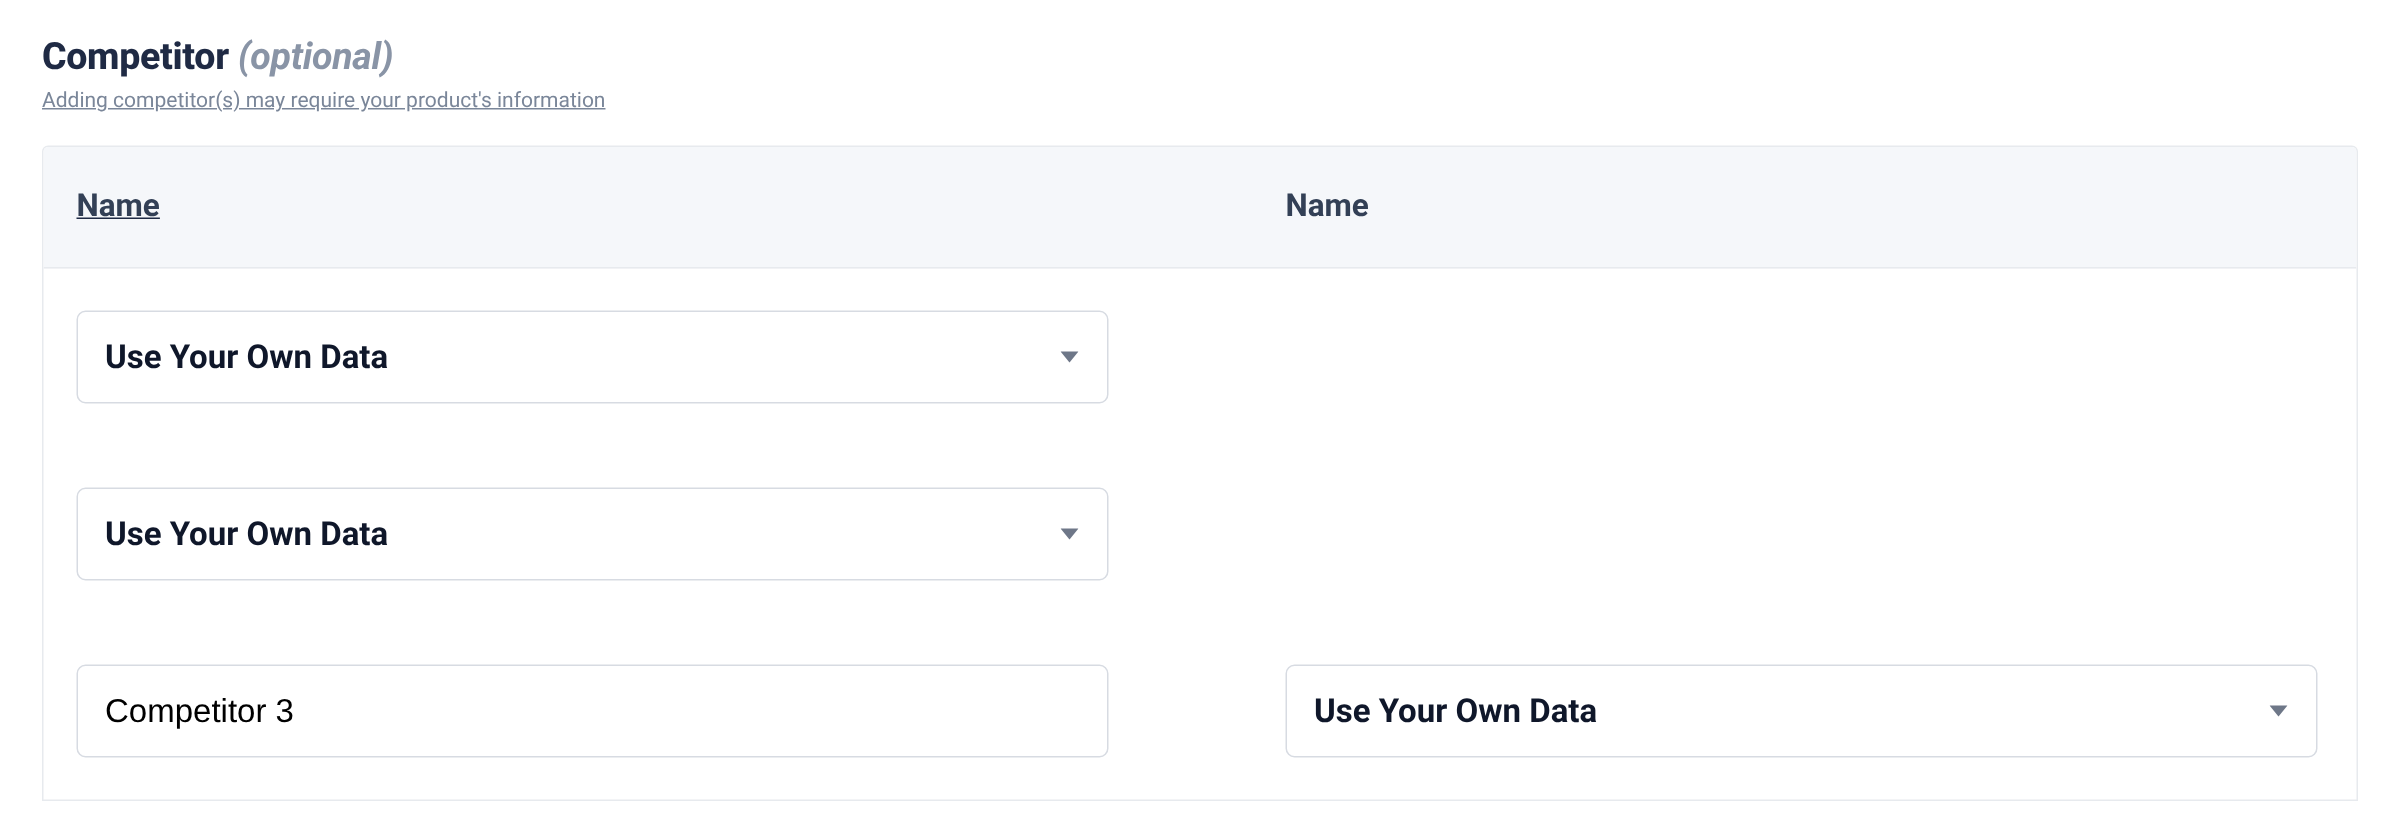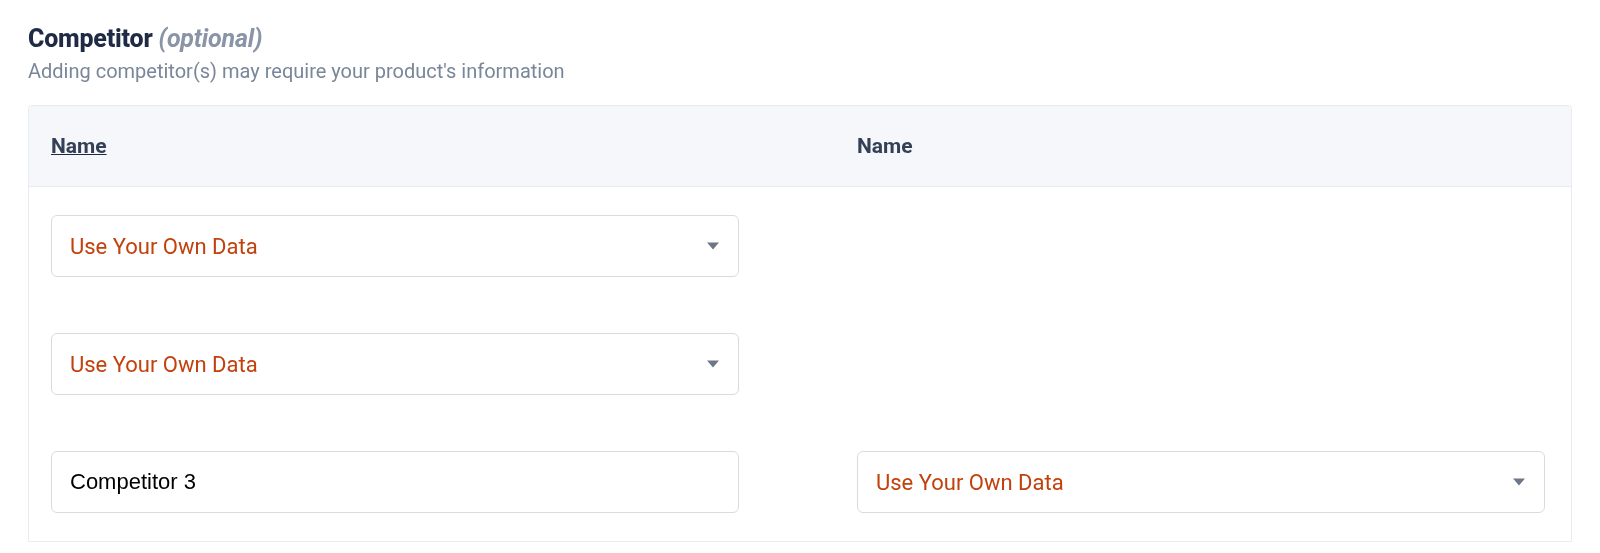--- a/index.html
+++ b/index.html
@@ -16,23 +16,24 @@
       color: #1f2a44;
       letter-spacing: -0.2px;
       margin-bottom: 6px;
     }
     .section-title .optional {
       color: #8994a6;
       font-weight: 700;
       font-style: italic;
     }
     .section-subtitle {
-      font-size: 20px;
+      font-size: 14px;
       color: #7a8699;
       margin-bottom: 22px;
+      text-decoration: underline;
     }
     .table {
       border: 1px solid #e7eaee;
       border-radius: 4px 4px 0 0;
       overflow: hidden;
     }
     .table-header {
       display: flex;
       background: #f5f7fa;
       border-bottom: 1px solid #e7eaee;
@@ -75,21 +76,22 @@
       padding: 0 18px;
       display: flex;
       align-items: center;
       justify-content: space-between;
       background: #ffffff;
       cursor: pointer;
       user-select: none;
     }
     .dropdown-label {
       font-size: 22px;
-      color: #c2410c;
+      color: #0f172a;
+      font-weight: bold;
     }
     .chevron {
       width: 14px;
       height: 14px;
       display: inline-flex;
       align-items: center;
       justify-content: center;
     }
     .chevron svg {
       fill: #6e7788;

